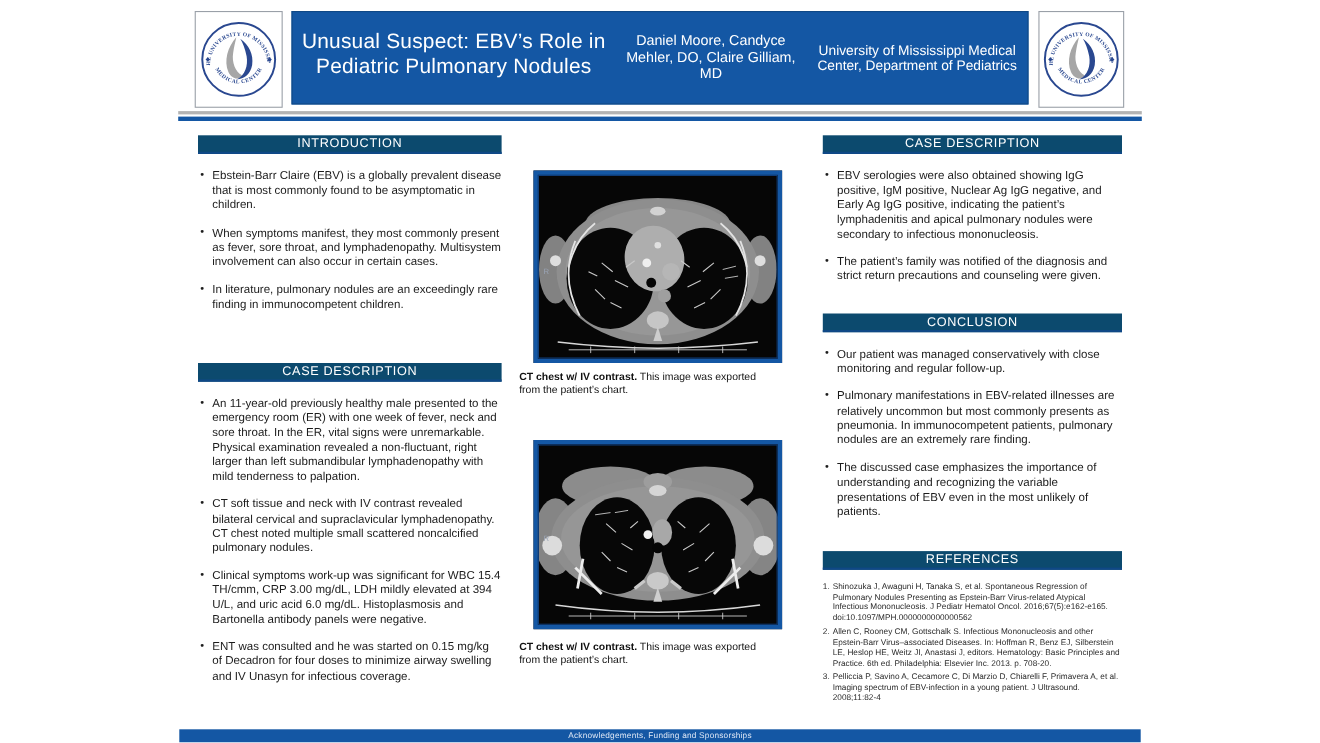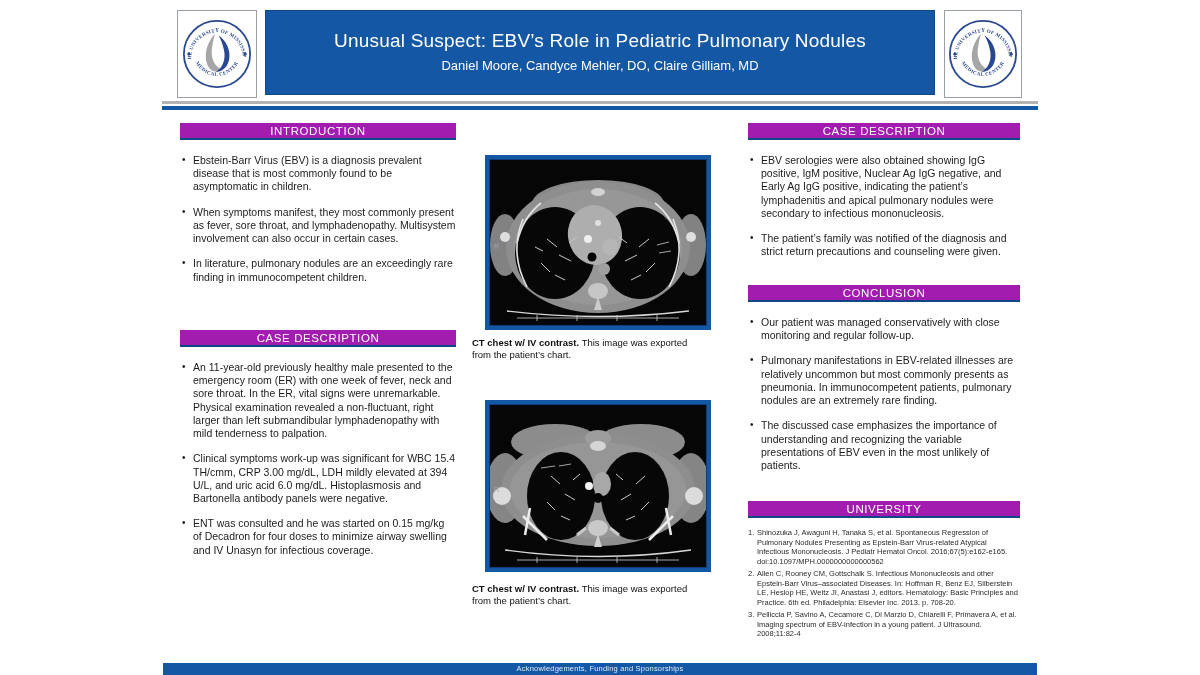--- a/index.html
+++ b/index.html
@@ -5,33 +5,33 @@
   * { margin:0; padding:0; box-sizing:border-box; }
   html,body { width:1200px; height:675px; background:#ffffff; font-family:"Liberation Sans", sans-serif; }
   .page { position:relative; width:1200px; height:675px; background:#ffffff; overflow:hidden; }
   .poster { position:absolute; left:160px; top:0; width:880px; height:675px; background:#ffffff; }
 
   
   .logo-card { position:absolute; top:10px; width:80px; height:88px; background:#ffffff; border:1px solid #9aa0a8; display:flex; align-items:center; justify-content:center; }
   .logo-left { left:17px; }
   .logo-right { left:784px; width:78px; }
   .header-bar { position:absolute; left:105px; top:10px; width:670px; height:85px; background:#1457a4; border:1px solid #0f4886;
-                display:flex; flex-direction:column; align-items:center; justify-content:center; color:#ffffff; text-align:center; }
+                display:flex; flex-direction:row; align-items:center; justify-content:center; color:#ffffff; text-align:center; }
   .header-title { font-size:19px; letter-spacing:0.2px; margin-bottom:6px; }
   .header-authors { font-size:13px; margin-bottom:3px; }
   .header-affiliation { font-size:12.5px; }
 
   .divider-gray { position:absolute; left:2px; top:101px; width:876px; height:3px; background:#b3b3b3; }
   .divider-blue { position:absolute; left:2px; top:106px; width:876px; height:4px; background:#1457a4; }
 
   
   .section-block { position:absolute; }
   .col-left  { left:20px;  width:276px; }
   .col-right { left:588px; width:272px; }
-  .section-bar { height:17px; line-height:16px; background:#a21caf; border-bottom:2px solid #0f4886; color:#ffffff;
+  .section-bar { height:17px; line-height:16px; background:#0c4a6e; border-bottom:2px solid #0f4886; color:#ffffff;
                  text-align:center; font-size:11.5px; letter-spacing:0.6px; }
   .section-body { margin-top:14px; }
   .bullet { position:relative; padding-left:13px; margin-bottom:12px; font-size:10.5px; line-height:1.26; color:#1c1c1c; }
   .bullet::before { content:"•"; position:absolute; left:2px; top:0; font-size:10px; color:#1c1c1c; }
 
   
   .ref-item { display:flex; margin-bottom:3px; font-size:7.5px; line-height:1.27; color:#2b2b2b; }
   .ref-num { min-width:9px; }
   .ref-text { flex:1; }
 
@@ -73,42 +73,44 @@
     </svg>
 
     <div class="logo-card logo-left">
       <svg width="72" height="72">
           <use href="#umc-seal"></use>
         </svg>
     </div>
     <div class="header-bar">
       <div class="header-title">Unusual Suspect: EBV’s Role in Pediatric Pulmonary Nodules</div>
       <div class="header-authors">Daniel Moore, Candyce Mehler, DO, Claire Gilliam, MD</div>
+      <div class="header-affiliation">University of Mississippi Medical Center, Department of Pediatrics</div>
     </div>
     <div class="logo-card logo-right">
       <svg width="72" height="72">
           <use href="#umc-seal"></use>
         </svg>
     </div>
     <div class="divider-gray"></div>
     <div class="divider-blue"></div>
 
     <div class="section-block col-left" style="top:123px">
       <div class="section-bar">INTRODUCTION</div>
       <div class="section-body">
-        <p class="bullet">Ebstein-Barr Virus (EBV) is a diagnosis prevalent disease that is most commonly found to be asymptomatic in children.</p>
+        <p class="bullet">Ebstein-Barr Claire (EBV) is a globally prevalent disease that is most commonly found to be asymptomatic in children.</p>
         <p class="bullet">When symptoms manifest, they most commonly present as fever, sore throat, and lymphadenopathy. Multisystem involvement can also occur in certain cases.</p>
         <p class="bullet">In literature, pulmonary nodules are an exceedingly rare finding in immunocompetent children.</p>
       </div>
     </div>
 
     <div class="section-block col-left" style="top:330px">
       <div class="section-bar">CASE DESCRIPTION</div>
       <div class="section-body">
         <p class="bullet">An 11-year-old previously healthy male presented to the emergency room (ER) with one week of fever, neck and sore throat. In the ER, vital signs were unremarkable. Physical examination revealed a non-fluctuant, right larger than left submandibular lymphadenopathy with mild tenderness to palpation.</p>
+        <p class="bullet">CT soft tissue and neck with IV contrast revealed bilateral cervical and supraclavicular lymphadenopathy. CT chest noted multiple small scattered noncalcified pulmonary nodules.</p>
         <p class="bullet">Clinical symptoms work-up was significant for WBC 15.4 TH/cmm, CRP 3.00 mg/dL, LDH mildly elevated at 394 U/L, and uric acid 6.0 mg/dL. Histoplasmosis and Bartonella antibody panels were negative.</p>
         <p class="bullet">ENT was consulted and he was started on 0.15 mg/kg of Decadron for four doses to minimize airway swelling and IV Unasyn for infectious coverage.</p>
       </div>
     </div>
 
     <div class="figure" style="top:155px">
       <div class="fig-frame">
         <svg viewBox="0 0 218 167" width="218" height="167">
           <rect width="218" height="167" fill="#060606"></rect>
           <ellipse cx="109" cy="45" rx="66" ry="24" fill="#888888"></ellipse>
@@ -206,21 +208,21 @@
     <div class="section-block col-right" style="top:285px">
       <div class="section-bar">CONCLUSION</div>
       <div class="section-body">
         <p class="bullet">Our patient was managed conservatively with close monitoring and regular follow-up.</p>
         <p class="bullet">Pulmonary manifestations in EBV-related illnesses are relatively uncommon but most commonly presents as pneumonia. In immunocompetent patients, pulmonary nodules are an extremely rare finding.</p>
         <p class="bullet">The discussed case emphasizes the importance of understanding and recognizing the variable presentations of EBV even in the most unlikely of patients.</p>
       </div>
     </div>
 
     <div class="section-block col-right" style="top:501px">
-      <div class="section-bar">UNIVERSITY</div>
+      <div class="section-bar">REFERENCES</div>
       <div class="section-body" style="margin-top:10px">
         <div class="ref-item">
           <span class="ref-num">1.</span>
           <span class="ref-text">Shinozuka J, Awaguni H, Tanaka S, et al. Spontaneous Regression of Pulmonary Nodules Presenting as Epstein-Barr Virus-related Atypical Infectious Mononucleosis. J Pediatr Hematol Oncol. 2016;67(5):e162-e165. doi:10.1097/MPH.0000000000000562</span>
         </div>
         <div class="ref-item">
           <span class="ref-num">2.</span>
           <span class="ref-text">Allen C, Rooney CM, Gottschalk S. Infectious Mononucleosis and other Epstein-Barr Virus–associated Diseases. In: Hoffman R, Benz EJ, Silberstein LE, Heslop HE, Weitz JI, Anastasi J, editors. Hematology: Basic Principles and Practice. 6th ed. Philadelphia: Elsevier Inc. 2013. p. 708-20.</span>
         </div>
         <div class="ref-item">

